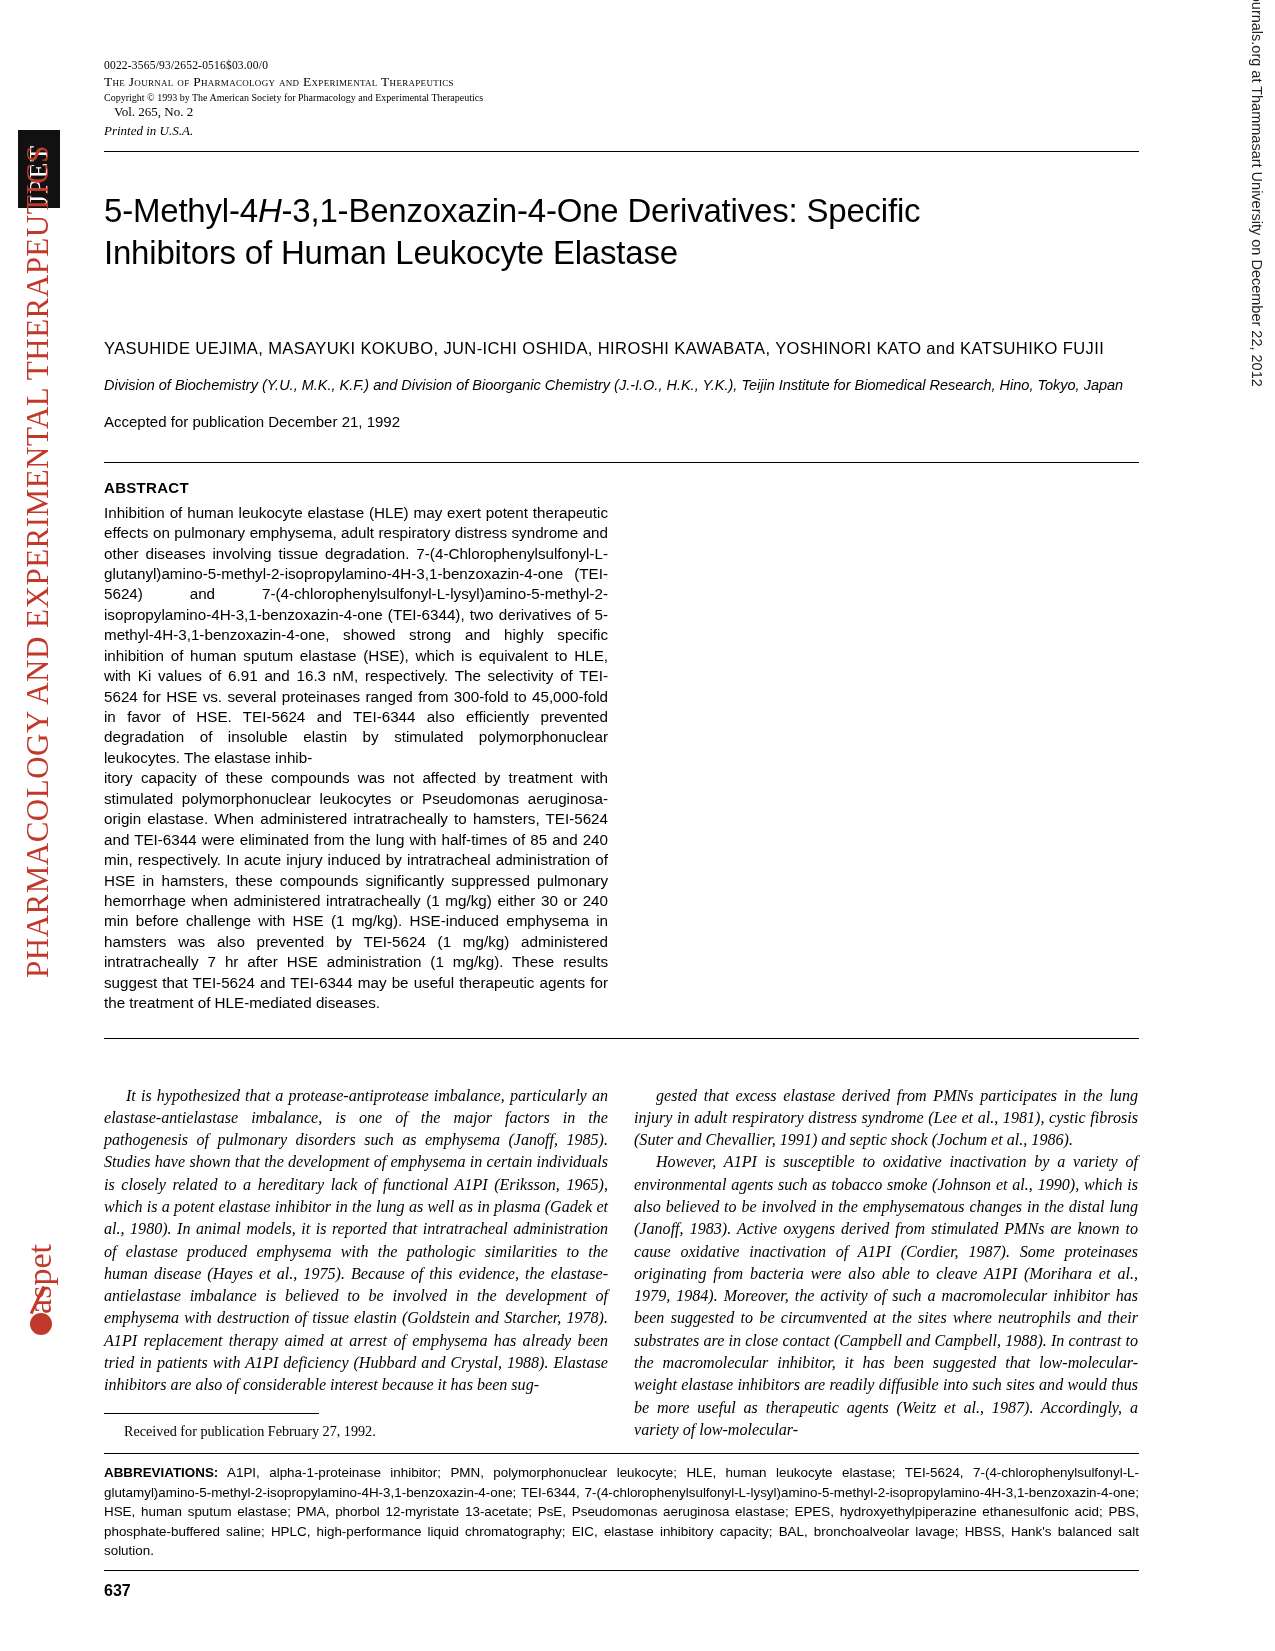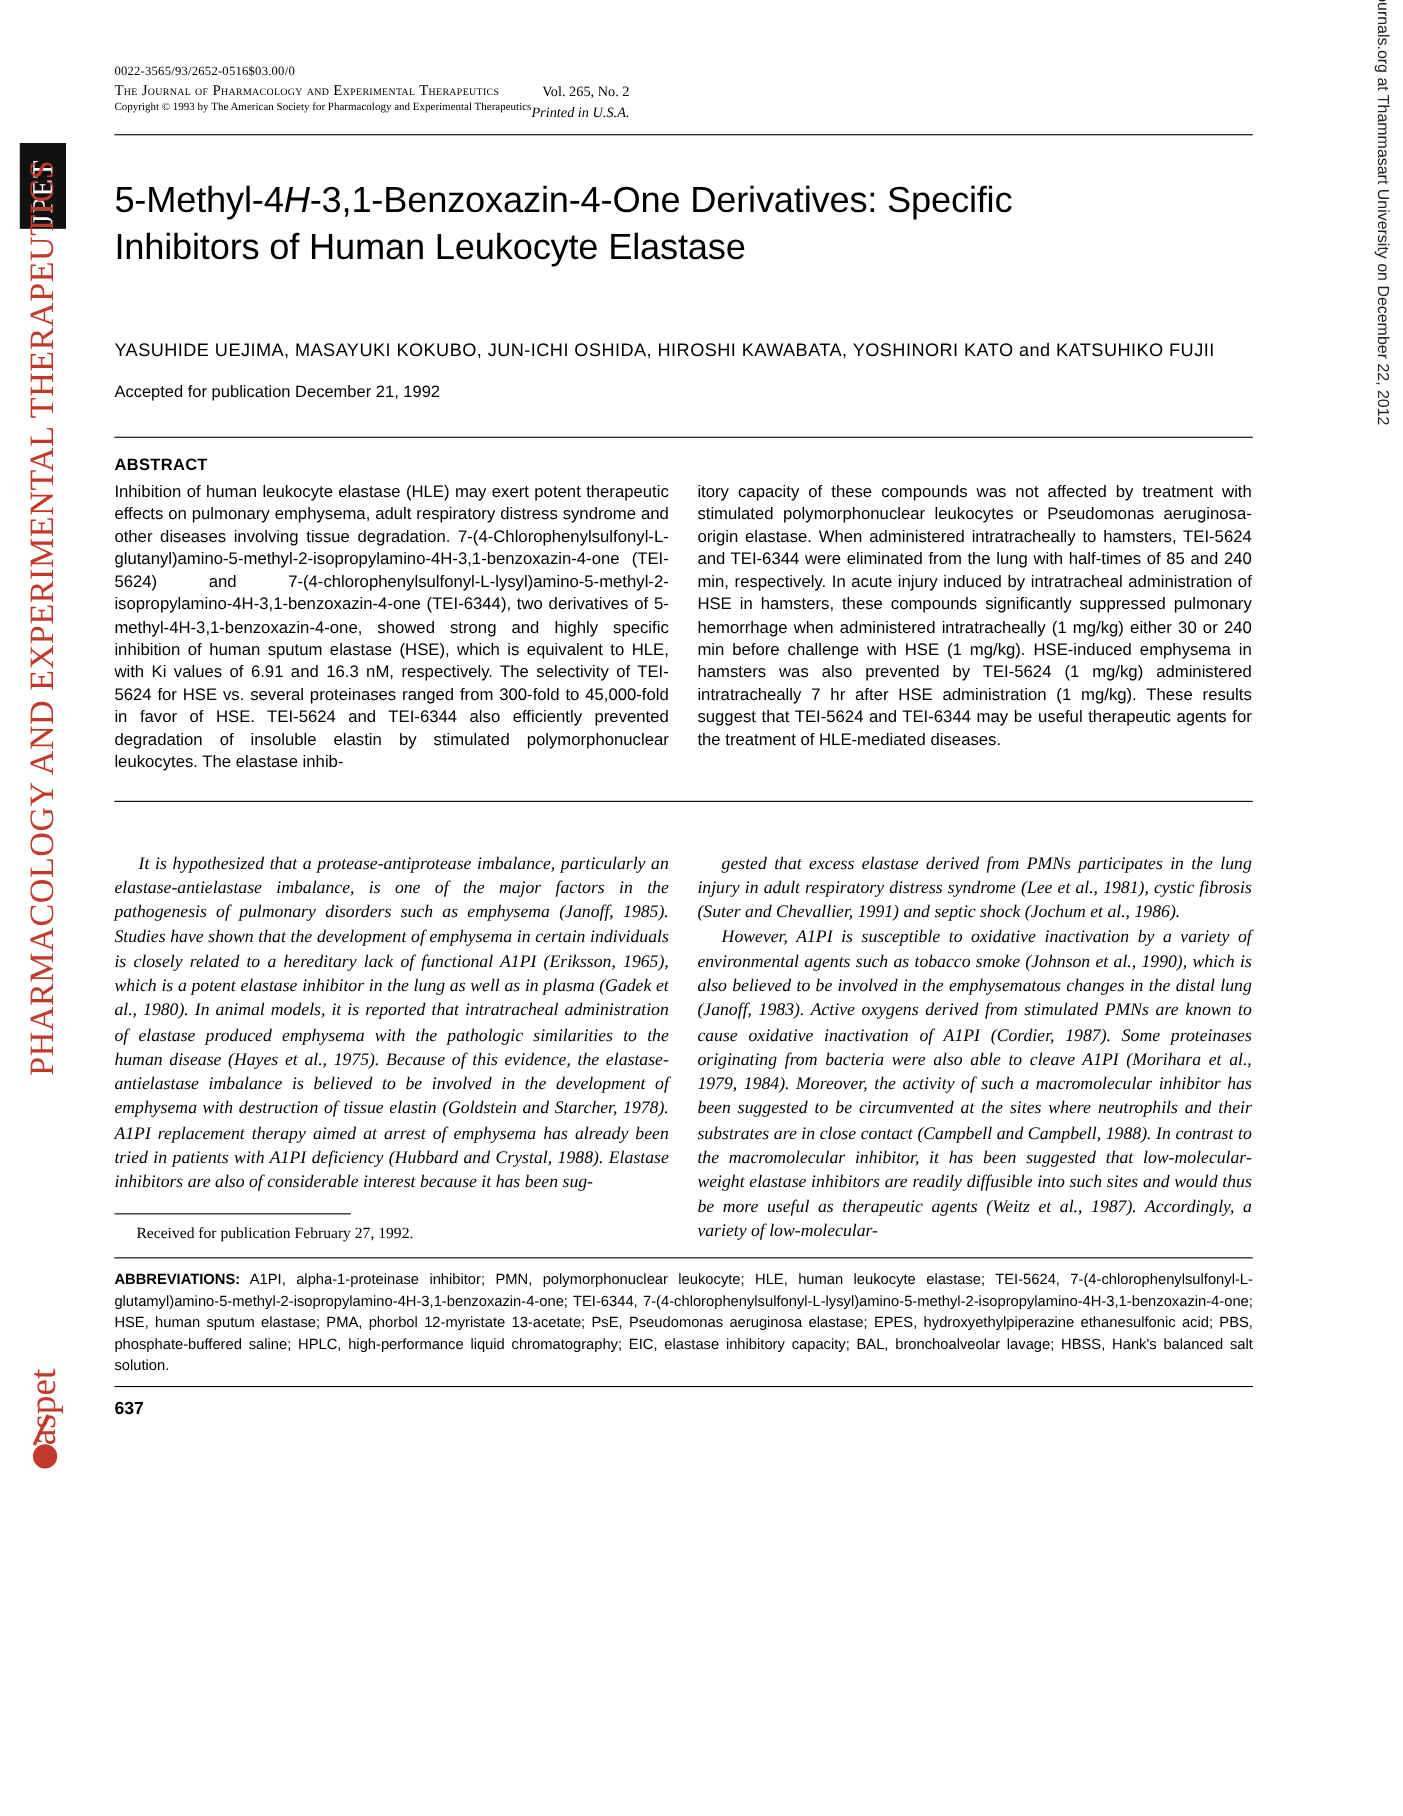--- a/index.html
+++ b/index.html
@@ -118,21 +118,23 @@
   }
 
   .idline {
     font-family: "Liberation Serif", serif;
     font-size: 11.5px;
     letter-spacing: .2px;
     margin-bottom: 3px;
   }
   .headrow {
     display: flex;
+    justify-content: space-between;
     align-items: flex-start;
+    flex-direction: column;
   }
   .headleft { font-family: "Liberation Serif", serif; }
   .journal-name {
     font-size: 13.5px;
     font-variant: small-caps;
     letter-spacing: .3px;
   }
   .copyright {
     font-size: 10px;
     margin-top: 2px;
@@ -184,21 +186,21 @@
 
   .abstract-head {
     margin-top: 16px;
     font-weight: bold;
     font-size: 15px;
     letter-spacing: .3px;
   }
   .abstract {
     margin-top: 7px;
     display: flex;
-    gap: 26px;
+    flex-direction: column;
   }
   .abstract .col {
     width: 504px;
     font-size: 15.2px;
     line-height: 1.345;
     text-align: justify;
     hyphens: none;
   }
 
   .abs-rule2 {
@@ -288,20 +290,21 @@
     </div>
 
     <div class="rule"></div>
 
     <h1 class="title">
       <span>5-Methyl-4</span><span class="it">H</span><span>-3,1-Benzoxazin-4-One Derivatives: Specific</span><br>
       <span>Inhibitors of Human Leukocyte Elastase</span>
     </h1>
 
     <div class="authors">YASUHIDE UEJIMA, MASAYUKI KOKUBO, JUN-ICHI OSHIDA, HIROSHI KAWABATA, YOSHINORI KATO and KATSUHIKO FUJII</div>
+    <div class="affil">Division of Biochemistry (Y.U., M.K., K.F.) and Division of Bioorganic Chemistry (J.-I.O., H.K., Y.K.), Teijin Institute for Biomedical Research, Hino, Tokyo, Japan</div>
     <div class="accepted">Accepted for publication December 21, 1992</div>
 
     <div class="abs-rule"></div>
 
     <div class="abstract-head">ABSTRACT</div>
     <div class="abstract">
       <div class="col">Inhibition of human leukocyte elastase (HLE) may exert potent therapeutic effects on pulmonary emphysema, adult respiratory distress syndrome and other diseases involving tissue degradation. 7-(4-Chlorophenylsulfonyl-L-glutanyl)amino-5-methyl-2-isopropylamino-4H-3,1-benzoxazin-4-one (TEI-5624) and 7-(4-chlorophenylsulfonyl-L-lysyl)amino-5-methyl-2-isopropylamino-4H-3,1-benzoxazin-4-one (TEI-6344), two derivatives of 5-methyl-4H-3,1-benzoxazin-4-one, showed strong and highly specific inhibition of human sputum elastase (HSE), which is equivalent to HLE, with Ki values of 6.91 and 16.3 nM, respectively. The selectivity of TEI-5624 for HSE vs. several proteinases ranged from 300-fold to 45,000-fold in favor of HSE. TEI-5624 and TEI-6344 also efficiently prevented degradation of insoluble elastin by stimulated polymorphonuclear leukocytes. The elastase inhib-</div>
       <div class="col">itory capacity of these compounds was not affected by treatment with stimulated polymorphonuclear leukocytes or Pseudomonas aeruginosa-origin elastase. When administered intratracheally to hamsters, TEI-5624 and TEI-6344 were eliminated from the lung with half-times of 85 and 240 min, respectively. In acute injury induced by intratracheal administration of HSE in hamsters, these compounds significantly suppressed pulmonary hemorrhage when administered intratracheally (1 mg/kg) either 30 or 240 min before challenge with HSE (1 mg/kg). HSE-induced emphysema in hamsters was also prevented by TEI-5624 (1 mg/kg) administered intratracheally 7 hr after HSE administration (1 mg/kg). These results suggest that TEI-5624 and TEI-6344 may be useful therapeutic agents for the treatment of HLE-mediated diseases.</div>
     </div>
 

